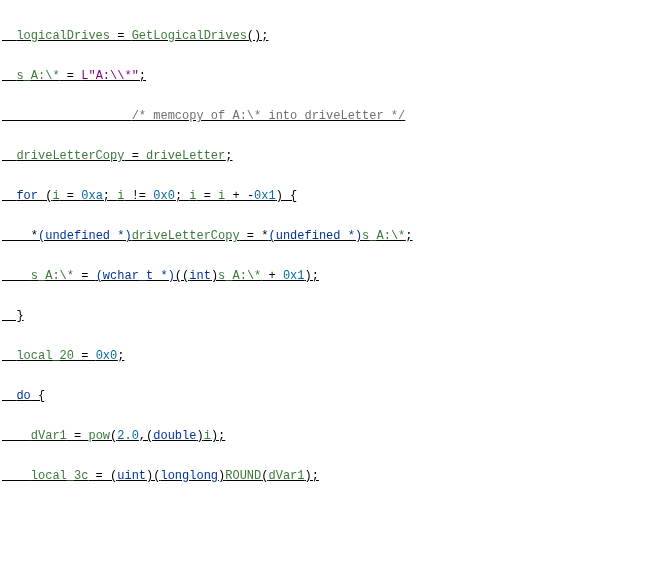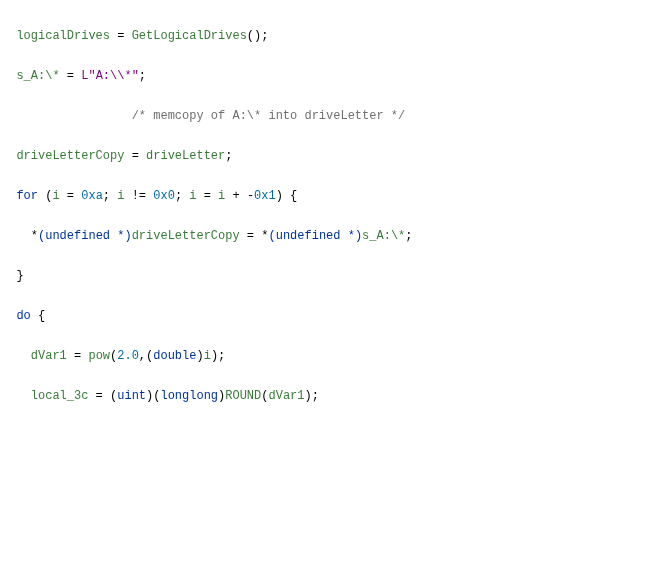--- a/index.html
+++ b/index.html
@@ -4,39 +4,41 @@
 <style>
   html,body{margin:0;padding:0;background:#ffffff;}
   .code{
     font-family:"Courier New",Courier,monospace;
     font-size:12px;
     line-height:20px;
     color:#000000;
     padding:6px 0 6px 2px;
     white-space:pre;
   }
-  .code .ln{display:block;}
+  .code .ln{display:block;text-decoration:underline;}
   .id{color:#3a7a3a;}  
   .kw{color:#003399;}  
   .cast{color:#003399;text-align:center;}
   .str{color:#7f007f;} 
   .num{color:#0369a1;}
   .cmt{color:#707070;}
 </style>
 </head>
 <body>
 
 <div class="code">
 <span class="ln"><span>  </span><span class="id">logicalDrives</span><span> = </span><span class="id">GetLogicalDrives</span><span>();</span></span>
 <span class="ln"><span>  </span><span class="id">s_A:\*</span><span> = </span><span class="str">L"A:\\*"</span><span>;</span></span>
 <span class="ln"><span>                  </span><span class="cmt">/* memcopy of A:\* into driveLetter */</span></span>
 <span class="ln"><span>  </span><span class="id">driveLetterCopy</span><span> = </span><span class="id">driveLetter</span><span>;</span></span>
 <span class="ln"><span>  </span><span class="kw">for</span><span> (</span><span class="id">i</span><span> = </span><span class="num">0xa</span><span>; </span><span class="id">i</span><span> != </span><span class="num">0x0</span><span>; </span><span class="id">i</span><span> = </span><span class="id">i</span><span> + -</span><span class="num">0x1</span><span>) {</span></span>
 <span class="ln"><span>    *</span><span class="cast">(undefined *)</span><span class="id">driveLetterCopy</span><span> = *</span><span class="cast">(undefined *)</span><span class="id">s_A:\*</span><span>;</span></span>
+<span class="ln"><span>    </span><span class="id">s_A:\*</span><span> = </span><span class="cast">(wchar_t *)</span><span>((</span><span class="cast">int</span><span>)</span><span class="id">s_A:\*</span><span> + </span><span class="num">0x1</span><span>);</span></span>
 <span class="ln"><span>  }</span></span>
+<span class="ln"><span>  </span><span class="id">local_20</span><span> = </span><span class="num">0x0</span><span>;</span></span>
 <span class="ln"><span>  </span><span class="kw">do</span><span> {</span></span>
 <span class="ln"><span>    </span><span class="id">dVar1</span><span> = </span><span class="id">pow</span><span>(</span><span class="num">2.0</span><span>,(</span><span class="cast">double</span><span>)</span><span class="id">i</span><span>);</span></span>
 <span class="ln"><span>    </span><span class="id">local_3c</span><span> = (</span><span class="cast">uint</span><span>)(</span><span class="cast">longlong</span><span>)</span><span class="id">ROUND</span><span>(</span><span class="id">dVar1</span><span>);</span></span>
 
 
 
 
 
 
 

